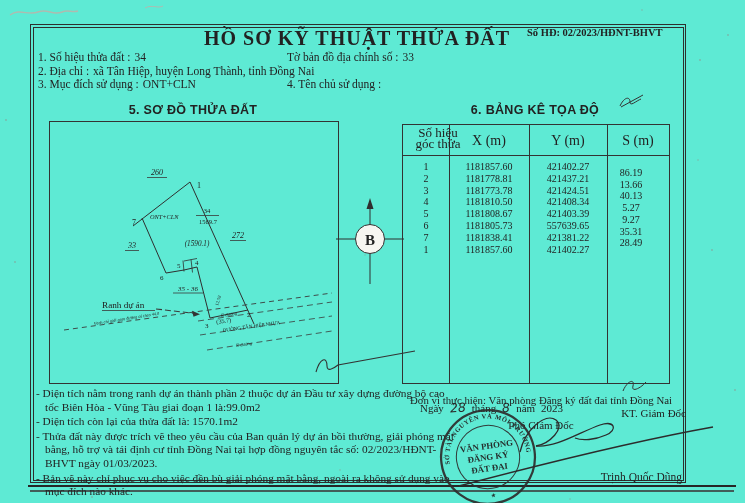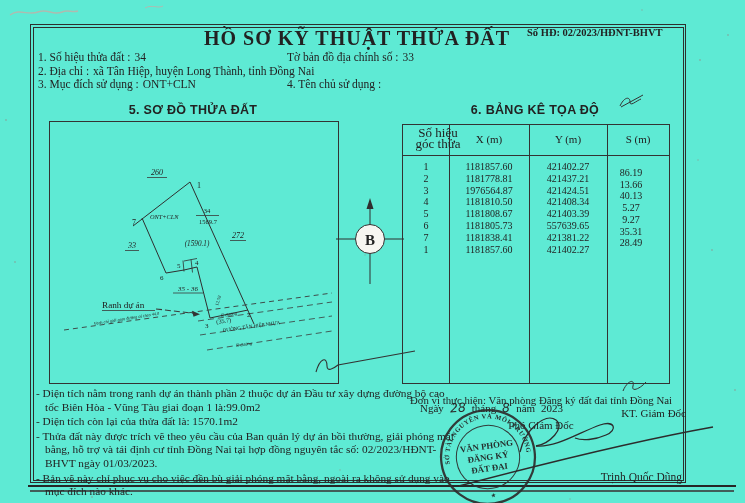--- a/index.html
+++ b/index.html
@@ -19,21 +19,21 @@
   .f .v{margin-left:4px;}
   
   .sec{position:absolute;font-family:"Liberation Sans","DejaVu Sans",sans-serif;
        font-weight:bold;font-size:12.5px;text-align:center;letter-spacing:.3px;}
   
   .mapbox{position:absolute;left:49px;top:121px;width:288px;height:261px;border:1.3px solid #333;}
   
   .tbox{position:absolute;left:402px;top:124px;width:266px;height:258px;border:1.3px solid #333;}
   .tvline{position:absolute;top:0;bottom:0;width:1px;background:#333;}
   .thline{position:absolute;left:0;right:0;top:30px;height:1px;background:#333;}
-  .th{position:absolute;text-align:center;font-size:11px;}
+  .th{position:absolute;text-align:center;font-size:14px;}
   .th-p{left:0;width:46px;top:3px;font-size:13px;line-height:10.5px;margin-left:12px;}
   .th-x{left:46px;width:80px;top:8px;}
   .th-y{left:126px;width:78px;top:8px;}
   .th-s{left:204px;width:62px;top:8px;}
   .trow{position:absolute;left:0;width:100%;height:12px;font-size:10px;}
   .trow .cp{position:absolute;left:0;width:46px;text-align:center;}
   .trow .cx{position:absolute;left:46px;width:80px;text-align:center;}
   .trow .cy{position:absolute;left:126px;width:78px;text-align:center;}
   .sval{position:absolute;left:197px;width:62px;text-align:center;font-size:10px;}
   
@@ -156,21 +156,21 @@
         <span class="cx">1181857.60</span>
         <span class="cy">421402.27</span>
       </div>
     <div class="trow" style="top:48px">
         <span class="cp">2</span>
         <span class="cx">1181778.81</span>
         <span class="cy">421437.21</span>
       </div>
     <div class="trow" style="top:60px">
         <span class="cp">3</span>
-        <span class="cx">1976564.87</span>
+        <span class="cx">1181773.78</span>
         <span class="cy">421424.51</span>
       </div>
     <div class="trow" style="top:71px">
         <span class="cp">4</span>
         <span class="cx">1181810.50</span>
         <span class="cy">421408.34</span>
       </div>
     <div class="trow" style="top:83px">
         <span class="cp">5</span>
         <span class="cx">1181808.67</span>

